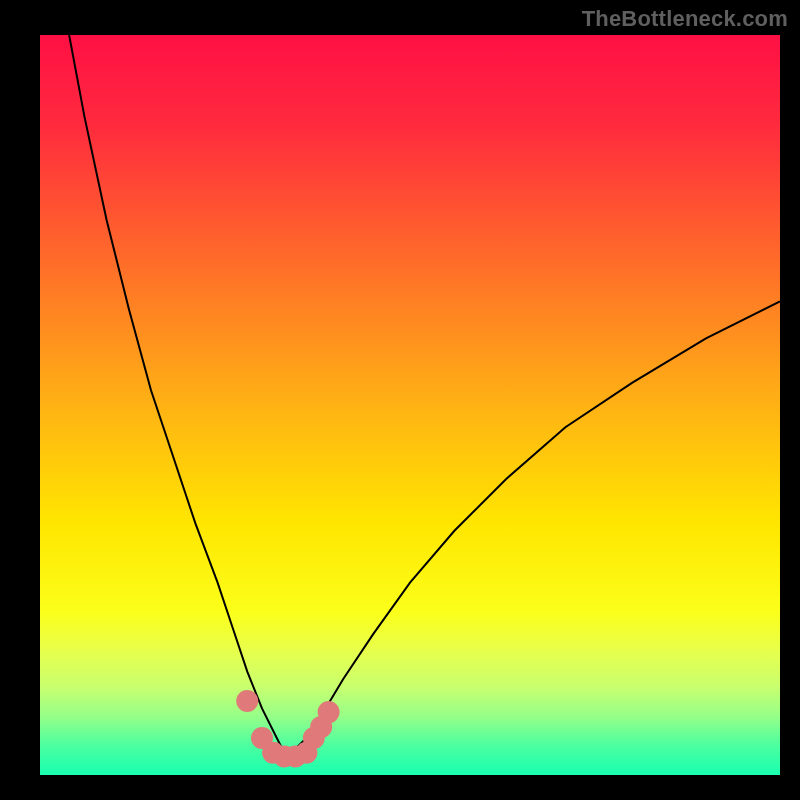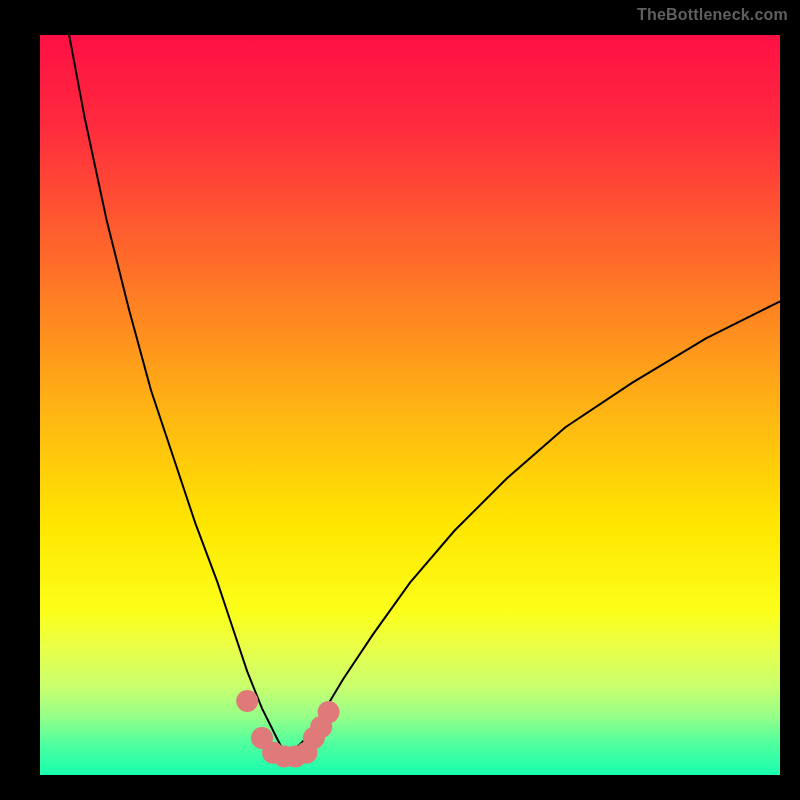--- a/index.html
+++ b/index.html
@@ -8,21 +8,21 @@
     position: relative;
     width: 800px;
     height: 800px;
     background: #000;
   }
   .watermark {
     position: absolute;
     top: 6px;
     right: 12px;
     font-family: Arial, Helvetica, sans-serif;
-    font-size: 16px;
+    font-size: 22px;
     font-weight: 600;
     color: #5f5f5f;
     letter-spacing: 0.2px;
     z-index: 10;
   }
   .plot {
     position: absolute;
     left: 40px;
     top: 35px;
     width: 740px;

